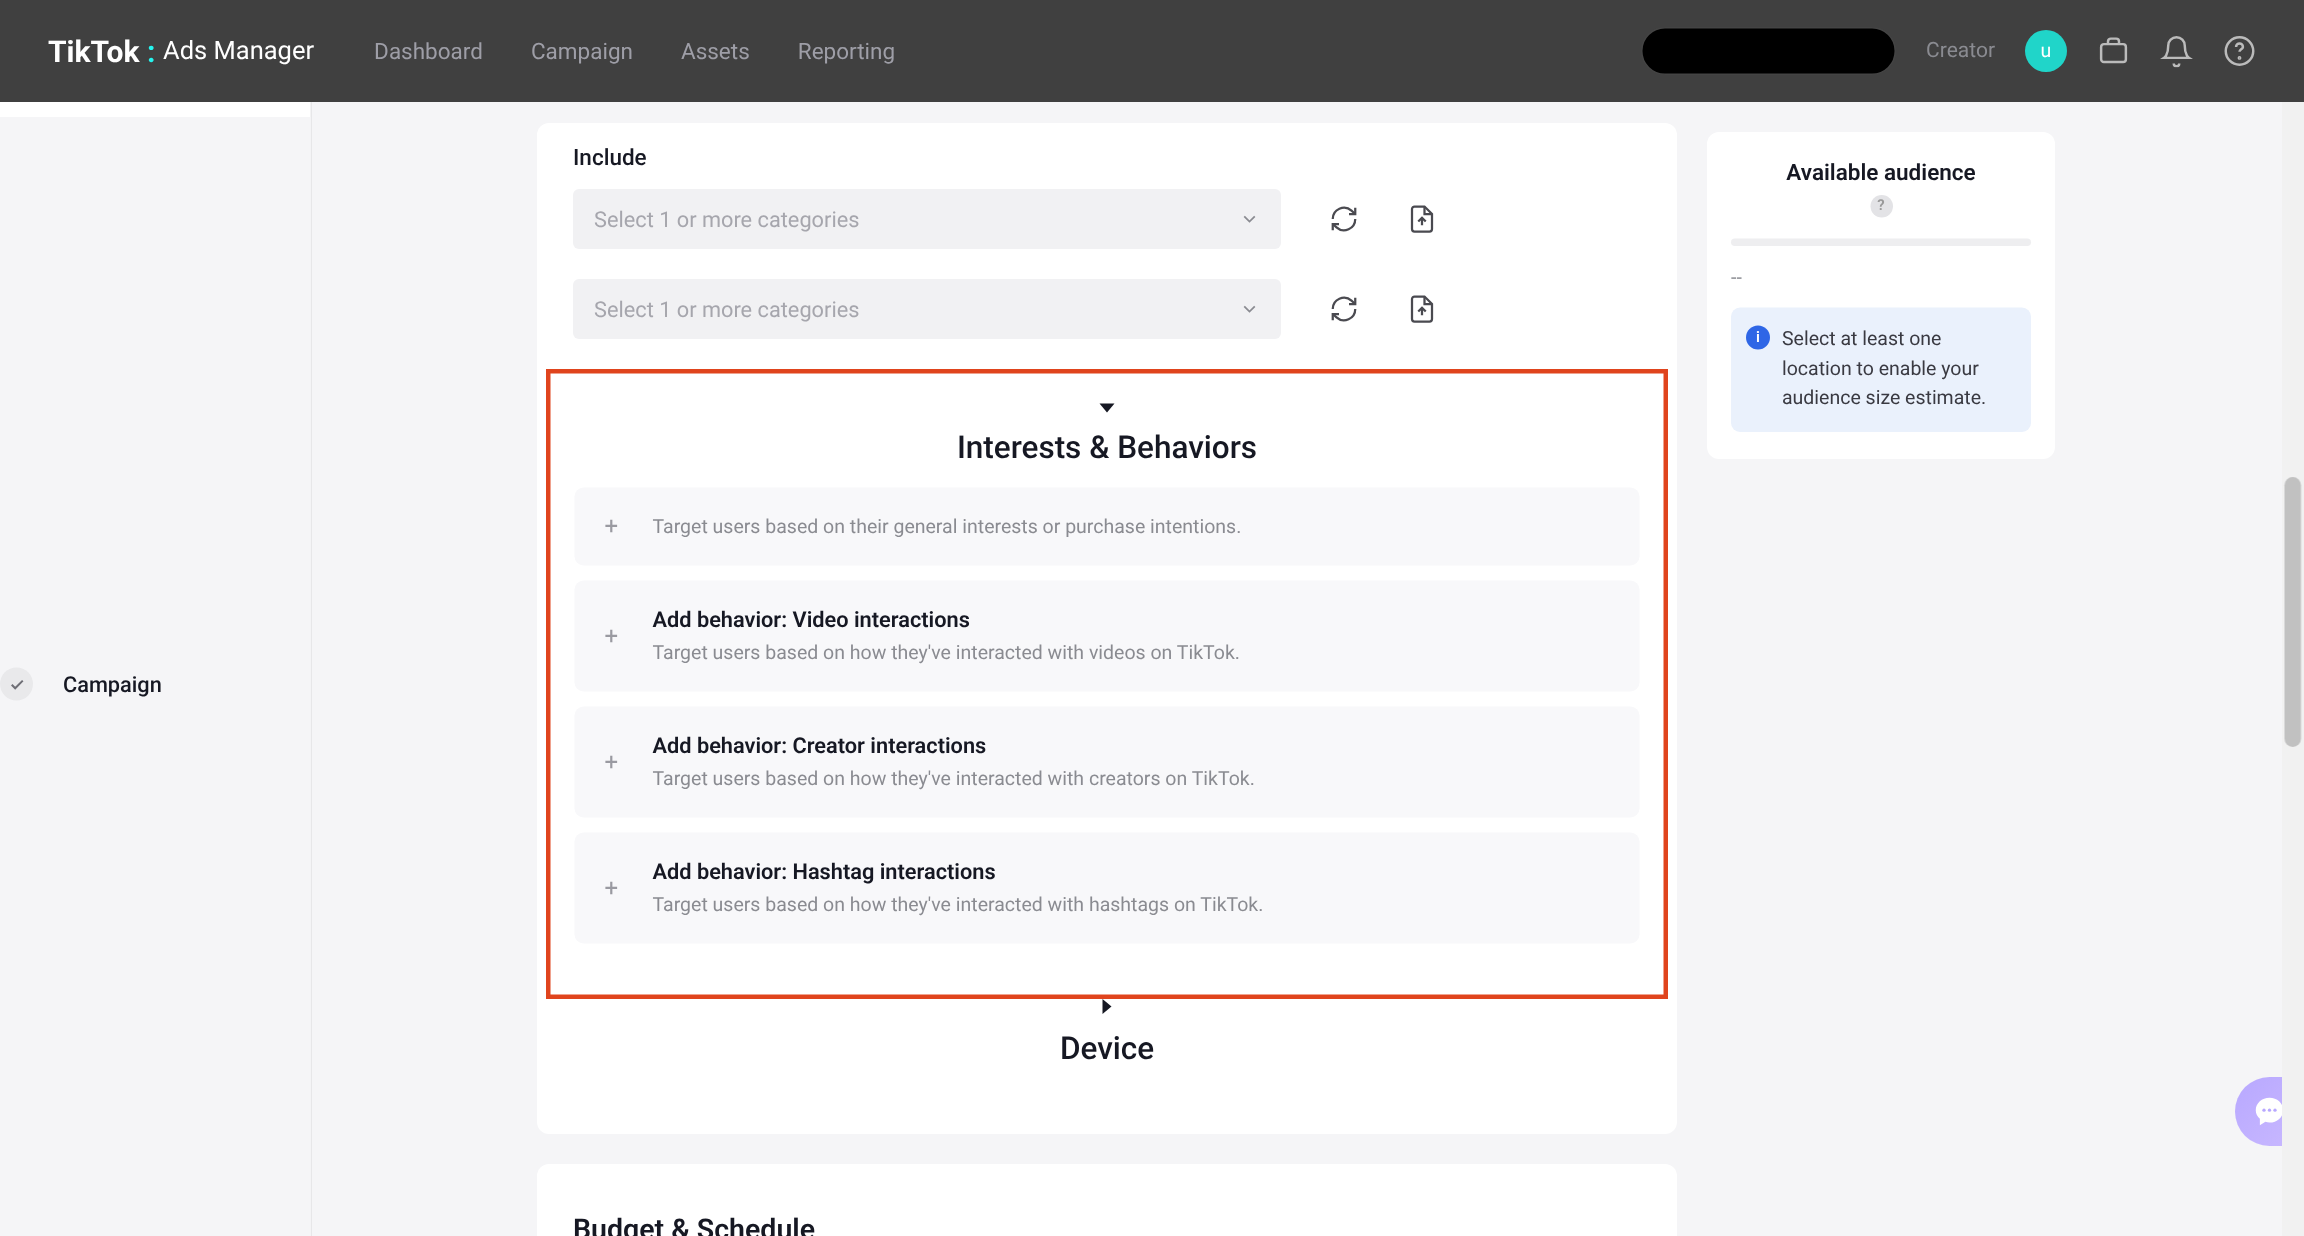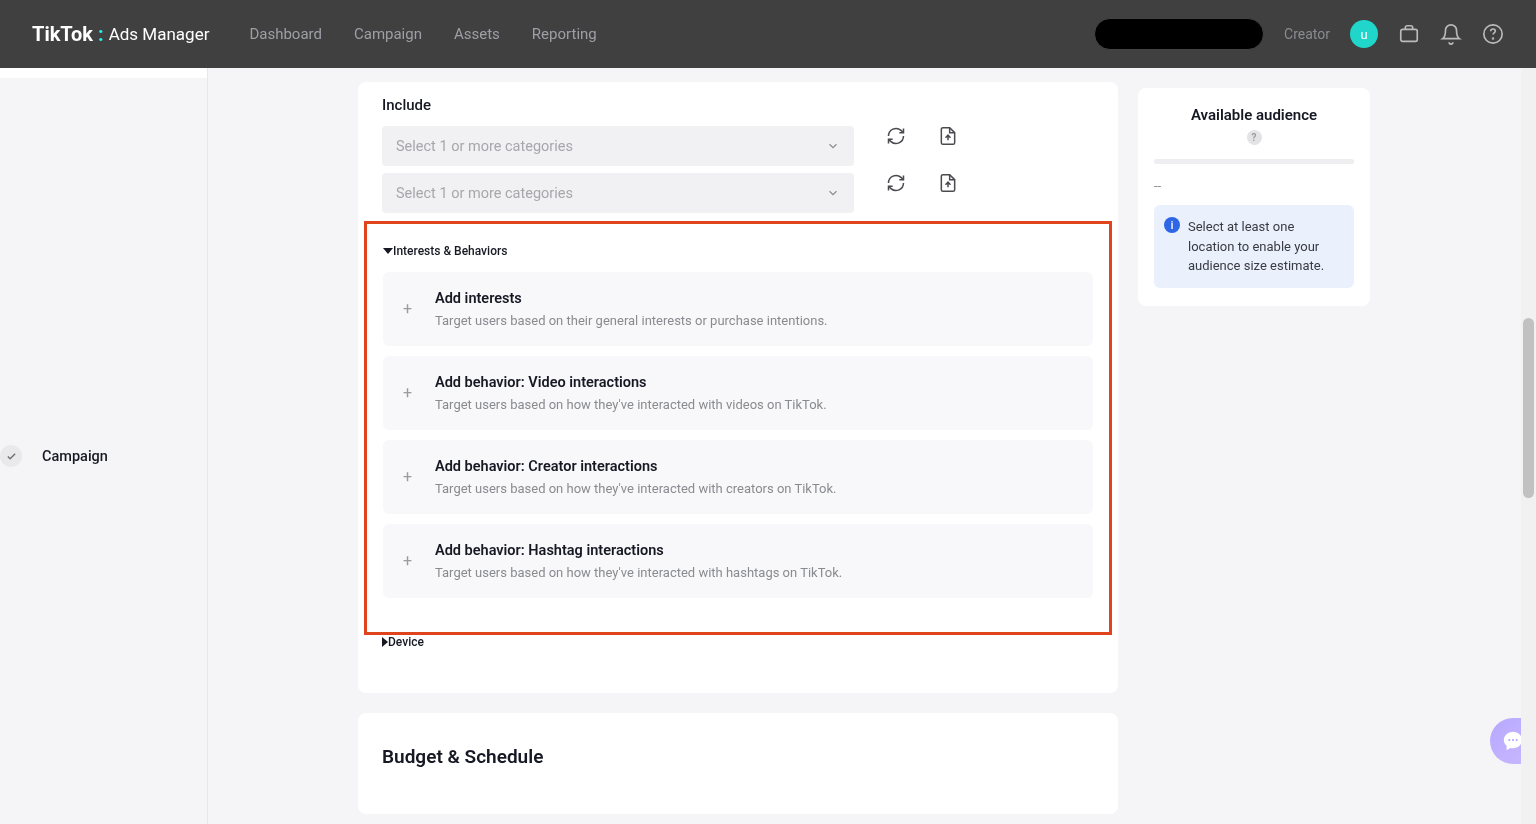--- a/index.html
+++ b/index.html
@@ -154,22 +154,23 @@
     
     .field-label {
       font-size: 15px;
       color: #161823;
       font-weight: 500;
       margin-bottom: 12px;
       padding-top: 14px;
     }
     .select-row {
       display: flex;
+      align-items: center;
       gap: 32px;
-      margin-bottom: 7px;
+      margin-bottom: 20px;
     }
     .fake-select {
       flex: 1;
       max-width: 472px;
       height: 40px;
       background: #f1f1f3;
       border-radius: 4px;
       display: flex;
       align-items: center;
       justify-content: space-between;
@@ -192,26 +193,27 @@
       border: 3px solid #e0441d;
       padding: 12px 16px 24px;
       margin: 8px -18px 0;
       background: #fff;
       position: relative;
     }
     
     .collapsible-header {
       display: flex;
       align-items: center;
-      gap: 0;
-      font-size: 12px;
+      gap: 12px;
+      font-size: 21px;
       font-weight: 500;
       color: #161823;
       padding: 8px 0 14px;
       cursor: pointer;
+      flex-direction: column;
     }
     .triangle {
       width: 0;
       height: 0;
     }
     .triangle.down {
       border-left: 5px solid transparent;
       border-right: 5px solid transparent;
       border-top: 6px solid #161823;
     }
@@ -457,21 +459,20 @@
 
         <div class="highlight-zone">
           <div class="collapsible-header">
             <span class="triangle down"></span>
             <span>Interests &amp; Behaviors</span>
           </div>
 
           <div class="add-card">
             <span class="plus-btn">+</span>
             <div class="add-card-text">
-              <div class="add-card-title">Add interests</div>
               <div class="add-card-desc">Target users based on their general interests or purchase intentions.</div>
             </div>
           </div>
 
           <div class="add-card">
             <span class="plus-btn">+</span>
             <div class="add-card-text">
               <div class="add-card-title">Add behavior: Video interactions</div>
               <div class="add-card-desc">Target users based on how they've interacted with videos on TikTok.</div>
             </div>

